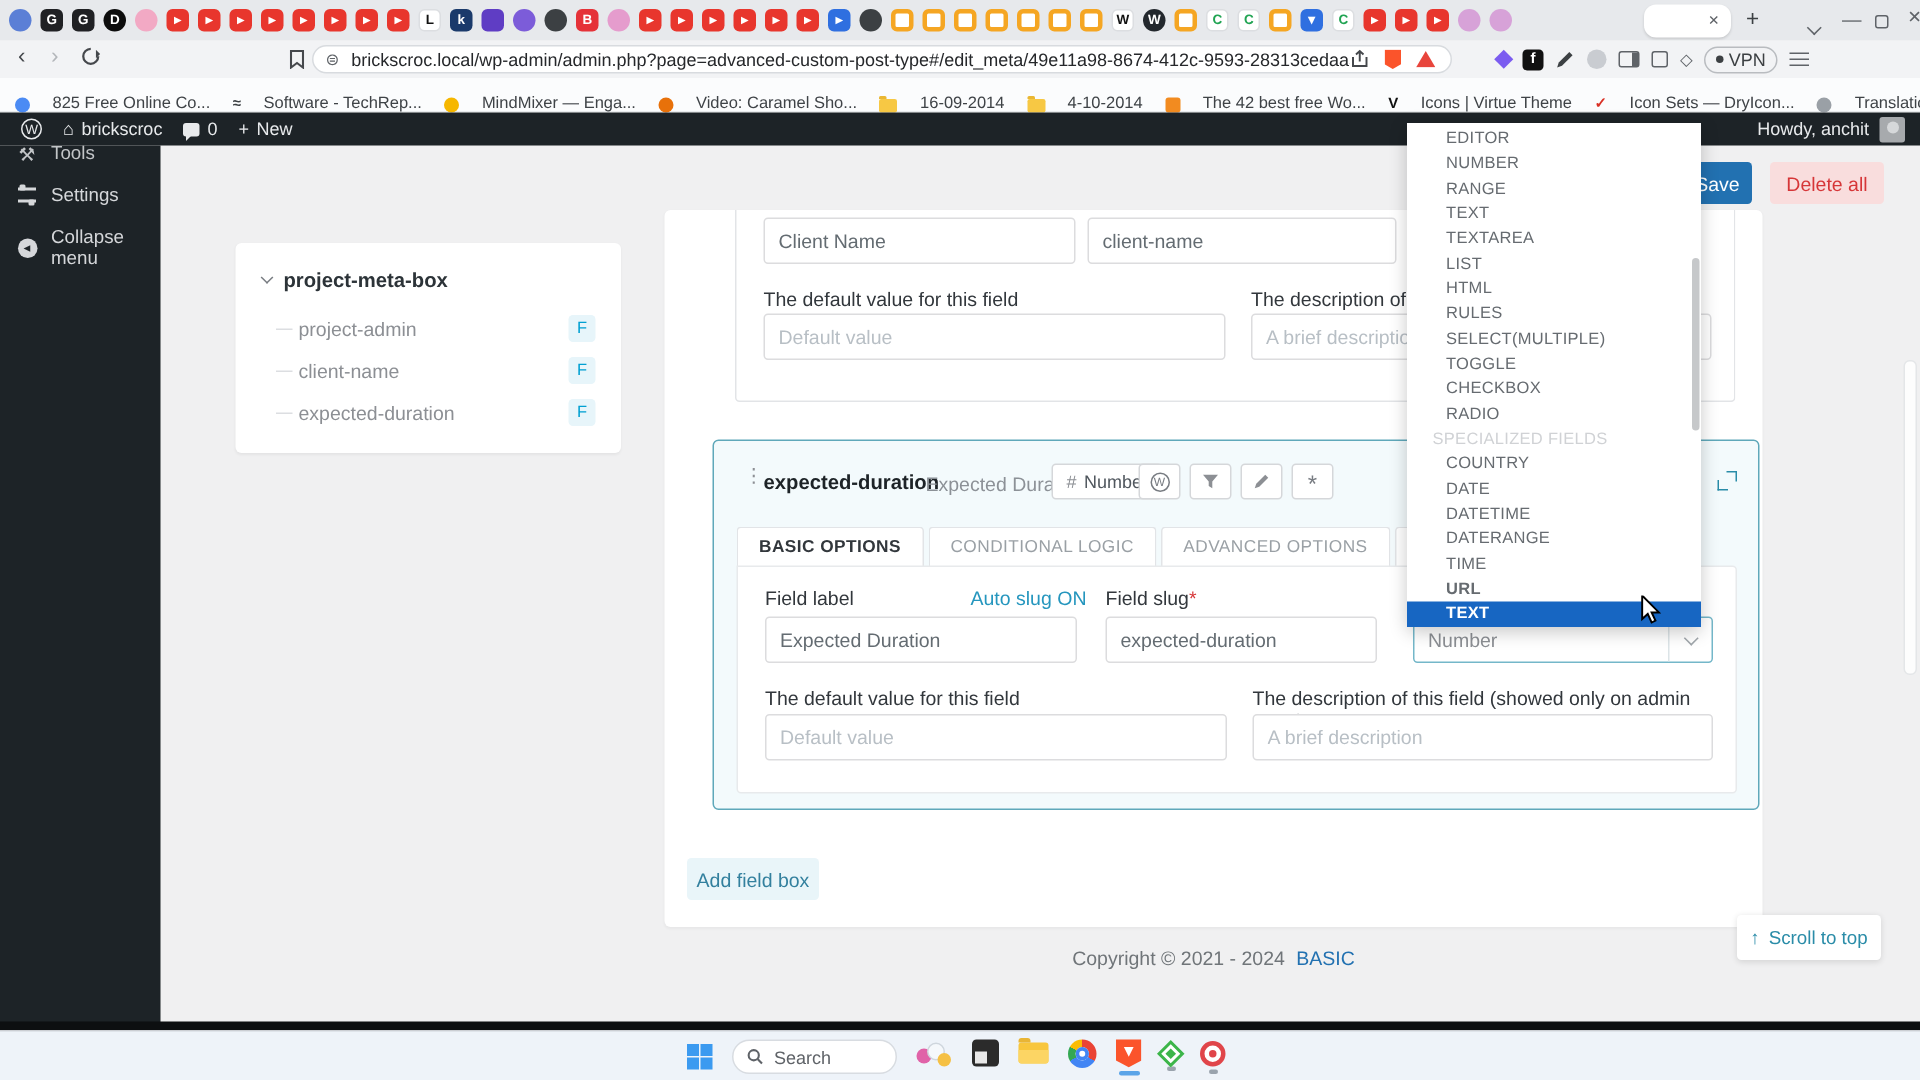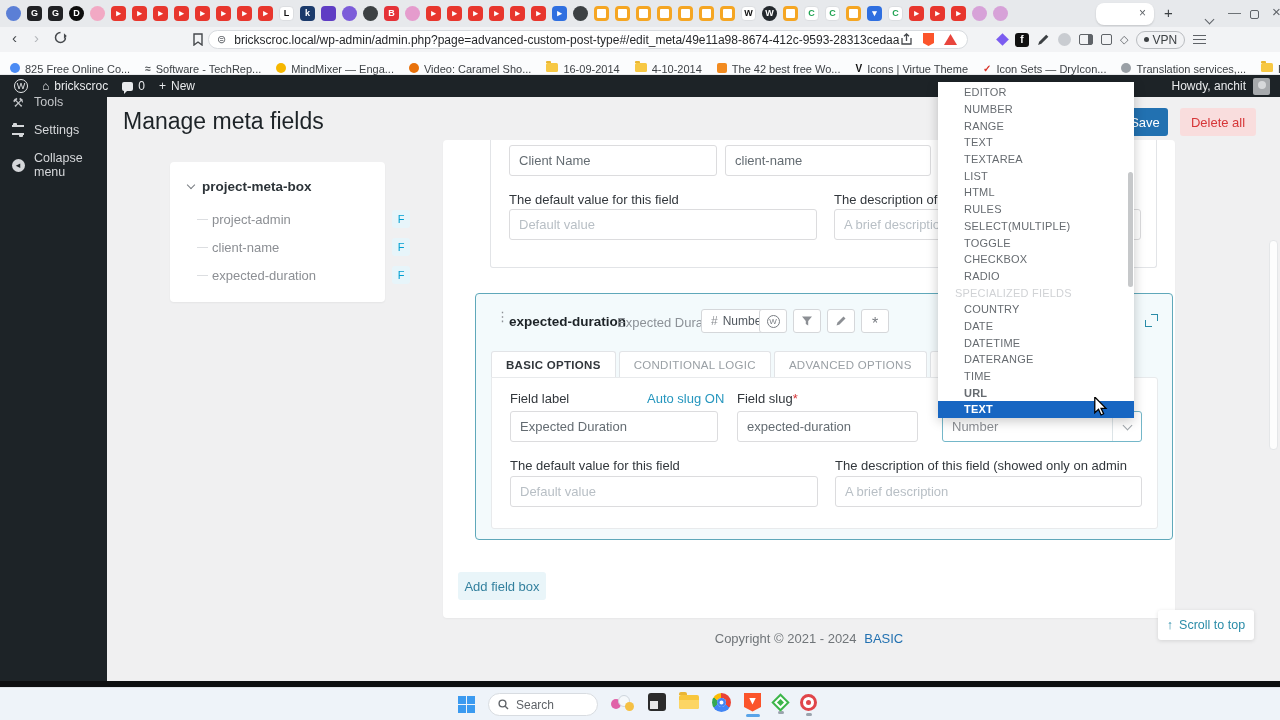--- a/index.html
+++ b/index.html
@@ -41,21 +41,21 @@
   .ext-sq { width:11px; height:11px; border:1.3px solid #5f6368; border-radius:2px; }
   .ext-glyph { color:#5f6368; font-size:11px; }
   .vpnpill { border:1px solid #b9bcc0; border-radius:9px; padding:1px 7px; font-size:12px; color:#3c4043; display:flex; align-items:center; gap:3px; }
   .vpnpill .dot { width:5px; height:5px; border-radius:50%; background:#3c4043; }
   .burger { width:13px; height:9px; border-top:1.5px solid #5f6368; border-bottom:1.5px solid #5f6368; position:relative; }
   .burger::after { content:""; position:absolute; left:0; top:2.8px; width:100%; height:1.5px; background:#5f6368; }
 
   
   .bmbar { position:absolute; left:0; top:52px; width:1280px; height:23px; background:#fbfcfd; border-bottom:1px solid #e8eaec; display:flex; align-items:center; }
   .bmlist { display:flex; align-items:center; gap:15px; margin-left:10px; }
-  .bm { display:flex; align-items:flex-start; gap:5px; font-size:11px; color:#3f4347; white-space:nowrap;margin-top:11px; }
+  .bm { display:flex; align-items:flex-end; gap:15px; font-size:11px; color:#3f4347; white-space:nowrap;margin-top:11px; }
   .bm-dot { width:10px; height:10px; border-radius:50%; flex:0 0 auto; }
   .bm-sq { width:10px; height:10px; border-radius:2px; flex:0 0 auto; }
   .bm-folder { width:12px; height:9px; background:#f7c844; border-radius:1.5px; position:relative; flex:0 0 auto; }
   .bm-folder::before { content:""; position:absolute; left:0; top:-2px; width:5px; height:2px; background:#eab733; border-radius:1px 1px 0 0; }
   .bm-glyph { font-size:10px; font-weight:bold; }
 
   
   .adminbar { position:absolute; left:0; top:75px; width:1280px; height:22px; background:#1d2327; display:flex; align-items:center; color:#e8eaec; font-size:12px; }
   .ab-item { display:flex; align-items:center; gap:5px; margin-left:14px; }
   .wplogo { width:14px; height:14px; border:1.3px solid #e8eaec; border-radius:50%; font-size:9px; display:flex; align-items:center; justify-content:center; }
@@ -74,21 +74,21 @@
   .sliders { width:12px; height:10px; border-top:2px solid #d5d7da; border-bottom:2px solid #d5d7da; position:relative; }
   .sliders::before { content:""; position:absolute; left:1px; top:-4px; width:4px; height:4px; background:#d5d7da; border-radius:1px; }
   .sliders::after { content:""; position:absolute; right:1px; bottom:-4px; width:4px; height:4px; background:#d5d7da; border-radius:1px; }
   .collapse-ic { width:13px; height:13px; background:#d5d7da; color:#1d2327; border-radius:50%; font-size:9px; display:flex; align-items:center; justify-content:center; }
 
   
   .pagetitle { position:absolute; left:123px; top:108px; font-size:23px; font-weight:400; color:#1d2327; }
   .btn-save { position:absolute; left:1122px; top:108px; width:46px; height:28px; background:#2271b1; color:#fff; font-size:13px; border-radius:3px; display:flex; align-items:center; justify-content:center; }
   .btn-del { position:absolute; left:1180px; top:108px; width:76px; height:28px; background:#f9dddd; color:#d63638; font-size:13px; border-radius:3px; display:flex; align-items:center; justify-content:center; }
 
-  .treecard { position:absolute; left:170px; top:162px; width:215px; height:140px; background:#fff; border-radius:4px; box-shadow:0 1px 2px rgba(0,0,0,.05); }
+  .treecard { position:absolute; left:157px; top:162px; width:257px; height:140px; background:#fff; border-radius:4px; box-shadow:0 1px 2px rgba(0,0,0,.05); }
   .tree-head { position:absolute; left:18px; top:17px; display:flex; align-items:center; gap:8px; }
   .tree-chev { width:6px; height:6px; border-right:1.5px solid #787c82; border-bottom:1.5px solid #787c82; transform:rotate(45deg); margin-top:-3px; }
   .tree-title { font-size:13.5px; font-weight:bold; color:#2c3338; }
   .tree-items { position:absolute; left:0; top:44px; width:100%; }
   .tree-row { position:relative; height:28px; }
   .tree-dash { position:absolute; left:27px; top:13px; width:11px; height:1px; background:#dcdee1; }
   .tree-label { position:absolute; left:42px; top:6px; font-size:13px; color:#8c8f94; }
   .tree-badge { position:absolute; left:222px; top:4px; width:18px; height:18px; background:#e7f5fa; color:#00a0d2; font-size:11px; border-radius:3px; display:flex; align-items:center; justify-content:center; }
 
   .outerpanel { position:absolute; left:443px; top:140px; width:732px; height:478px; background:#fff; border-radius:4px; box-shadow:0 1px 2px rgba(0,0,0,.04); }
@@ -358,21 +358,20 @@
       <span>Settings</span>
     </div>
     <div class="side-item">
       <span class="side-ic">
           <span class="collapse-ic">◂</span>
         </span>
       <span>Collapse menu</span>
     </div>
   </div>
 
-  <div class="pagetitle">Manage meta fields</div>
   <div class="btn-save">Save</div>
   <div class="btn-del">Delete all</div>
 
   <div class="treecard">
     <div class="tree-head">
       <span class="tree-chev"></span>
       <span class="tree-title">project-meta-box</span>
     </div>
     <div class="tree-items">
         <div class="tree-row">

